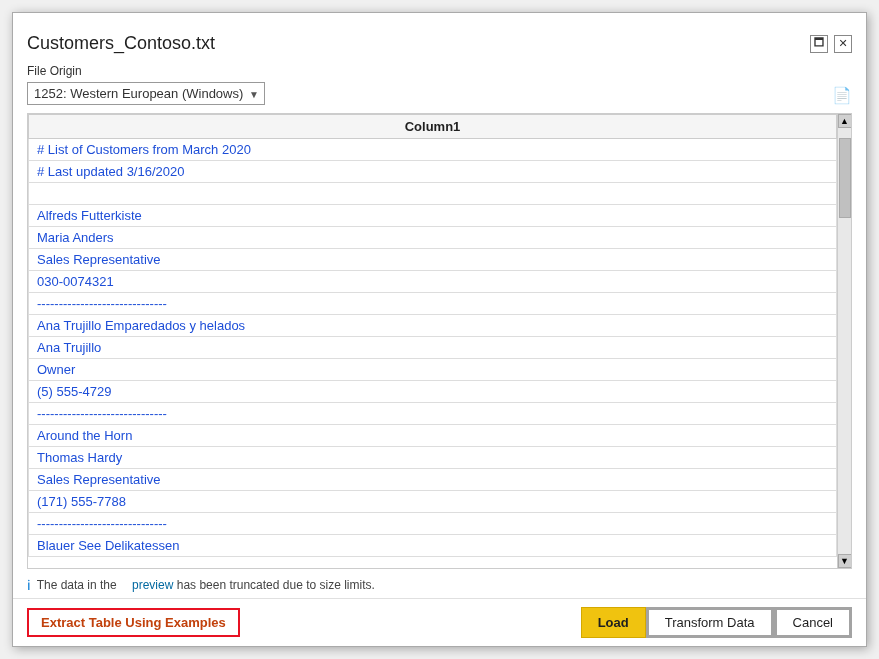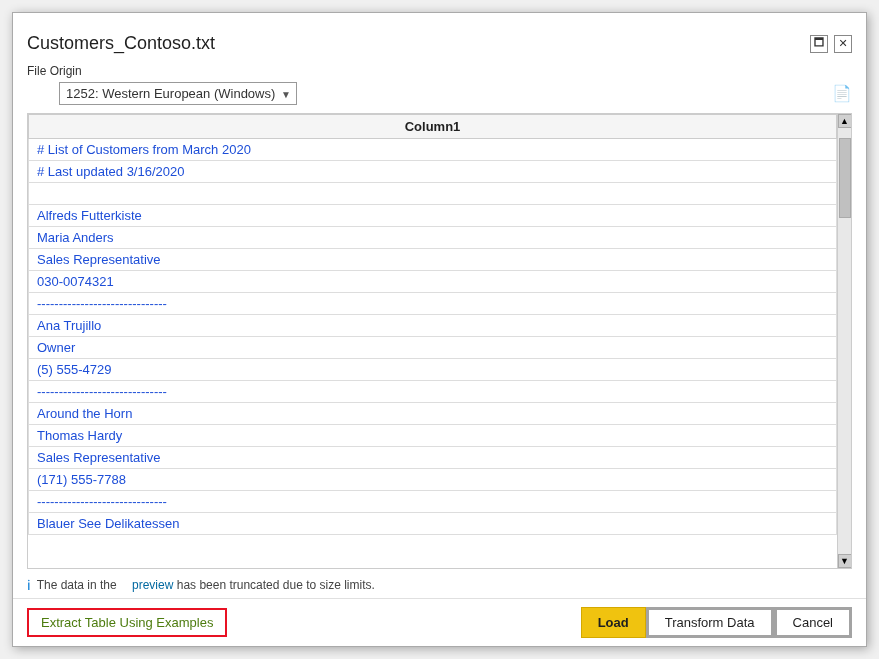--- a/index.html
+++ b/index.html
@@ -61,24 +61,23 @@
     }
 
     .file-origin-label {
       font-size: 12px;
       color: #333;
       margin-bottom: 4px;
       margin-top: 4px;
     }
     .file-origin-row {
       display: flex;
-      align-items: center;
+      align-items: flex-end;
       gap: 0;
       margin-bottom: 8px;
-      margin-left: 32px;
     }
     .file-origin-select {
       border: 1px solid #999;
       background: #fff;
       padding: 3px 20px 3px 6px;
       font-size: 13px;
       color: #333;
       appearance: none;
       -webkit-appearance: none;
       cursor: pointer;
@@ -207,21 +206,22 @@
       padding: 8px 14px;
       border-top: 1px solid #e0e0e0;
       flex-shrink: 0;
     }
     .extract-btn {
       border: 2px solid #e81123;
       background: #fff;
       padding: 5px 12px;
       font-size: 13px;
       cursor: pointer;
-      color: #4d7c0f;
+      color: #c2410c;
+      font-weight: bold;
     }
     .footer-right {
       margin-left: auto;
       display: flex;
     }
     .footer-btn {
       padding: 5px 16px;
       font-size: 13px;
       cursor: pointer;
       border: 3px solid #a3a3a3;
@@ -290,20 +290,23 @@
               <tr>
                 <td>Sales Representative</td>
               </tr>
               <tr>
                 <td>030-0074321</td>
               </tr>
               <tr>
                 <td class="cell-separator">------------------------------</td>
               </tr>
               <tr>
+                <td class="cell-blue">Ana Trujillo Emparedados y helados</td>
+              </tr>
+              <tr>
                 <td>Ana Trujillo</td>
               </tr>
               <tr>
                 <td>Owner</td>
               </tr>
               <tr>
                 <td>(5) 555-4729</td>
               </tr>
               <tr>
                 <td class="cell-separator">------------------------------</td>

